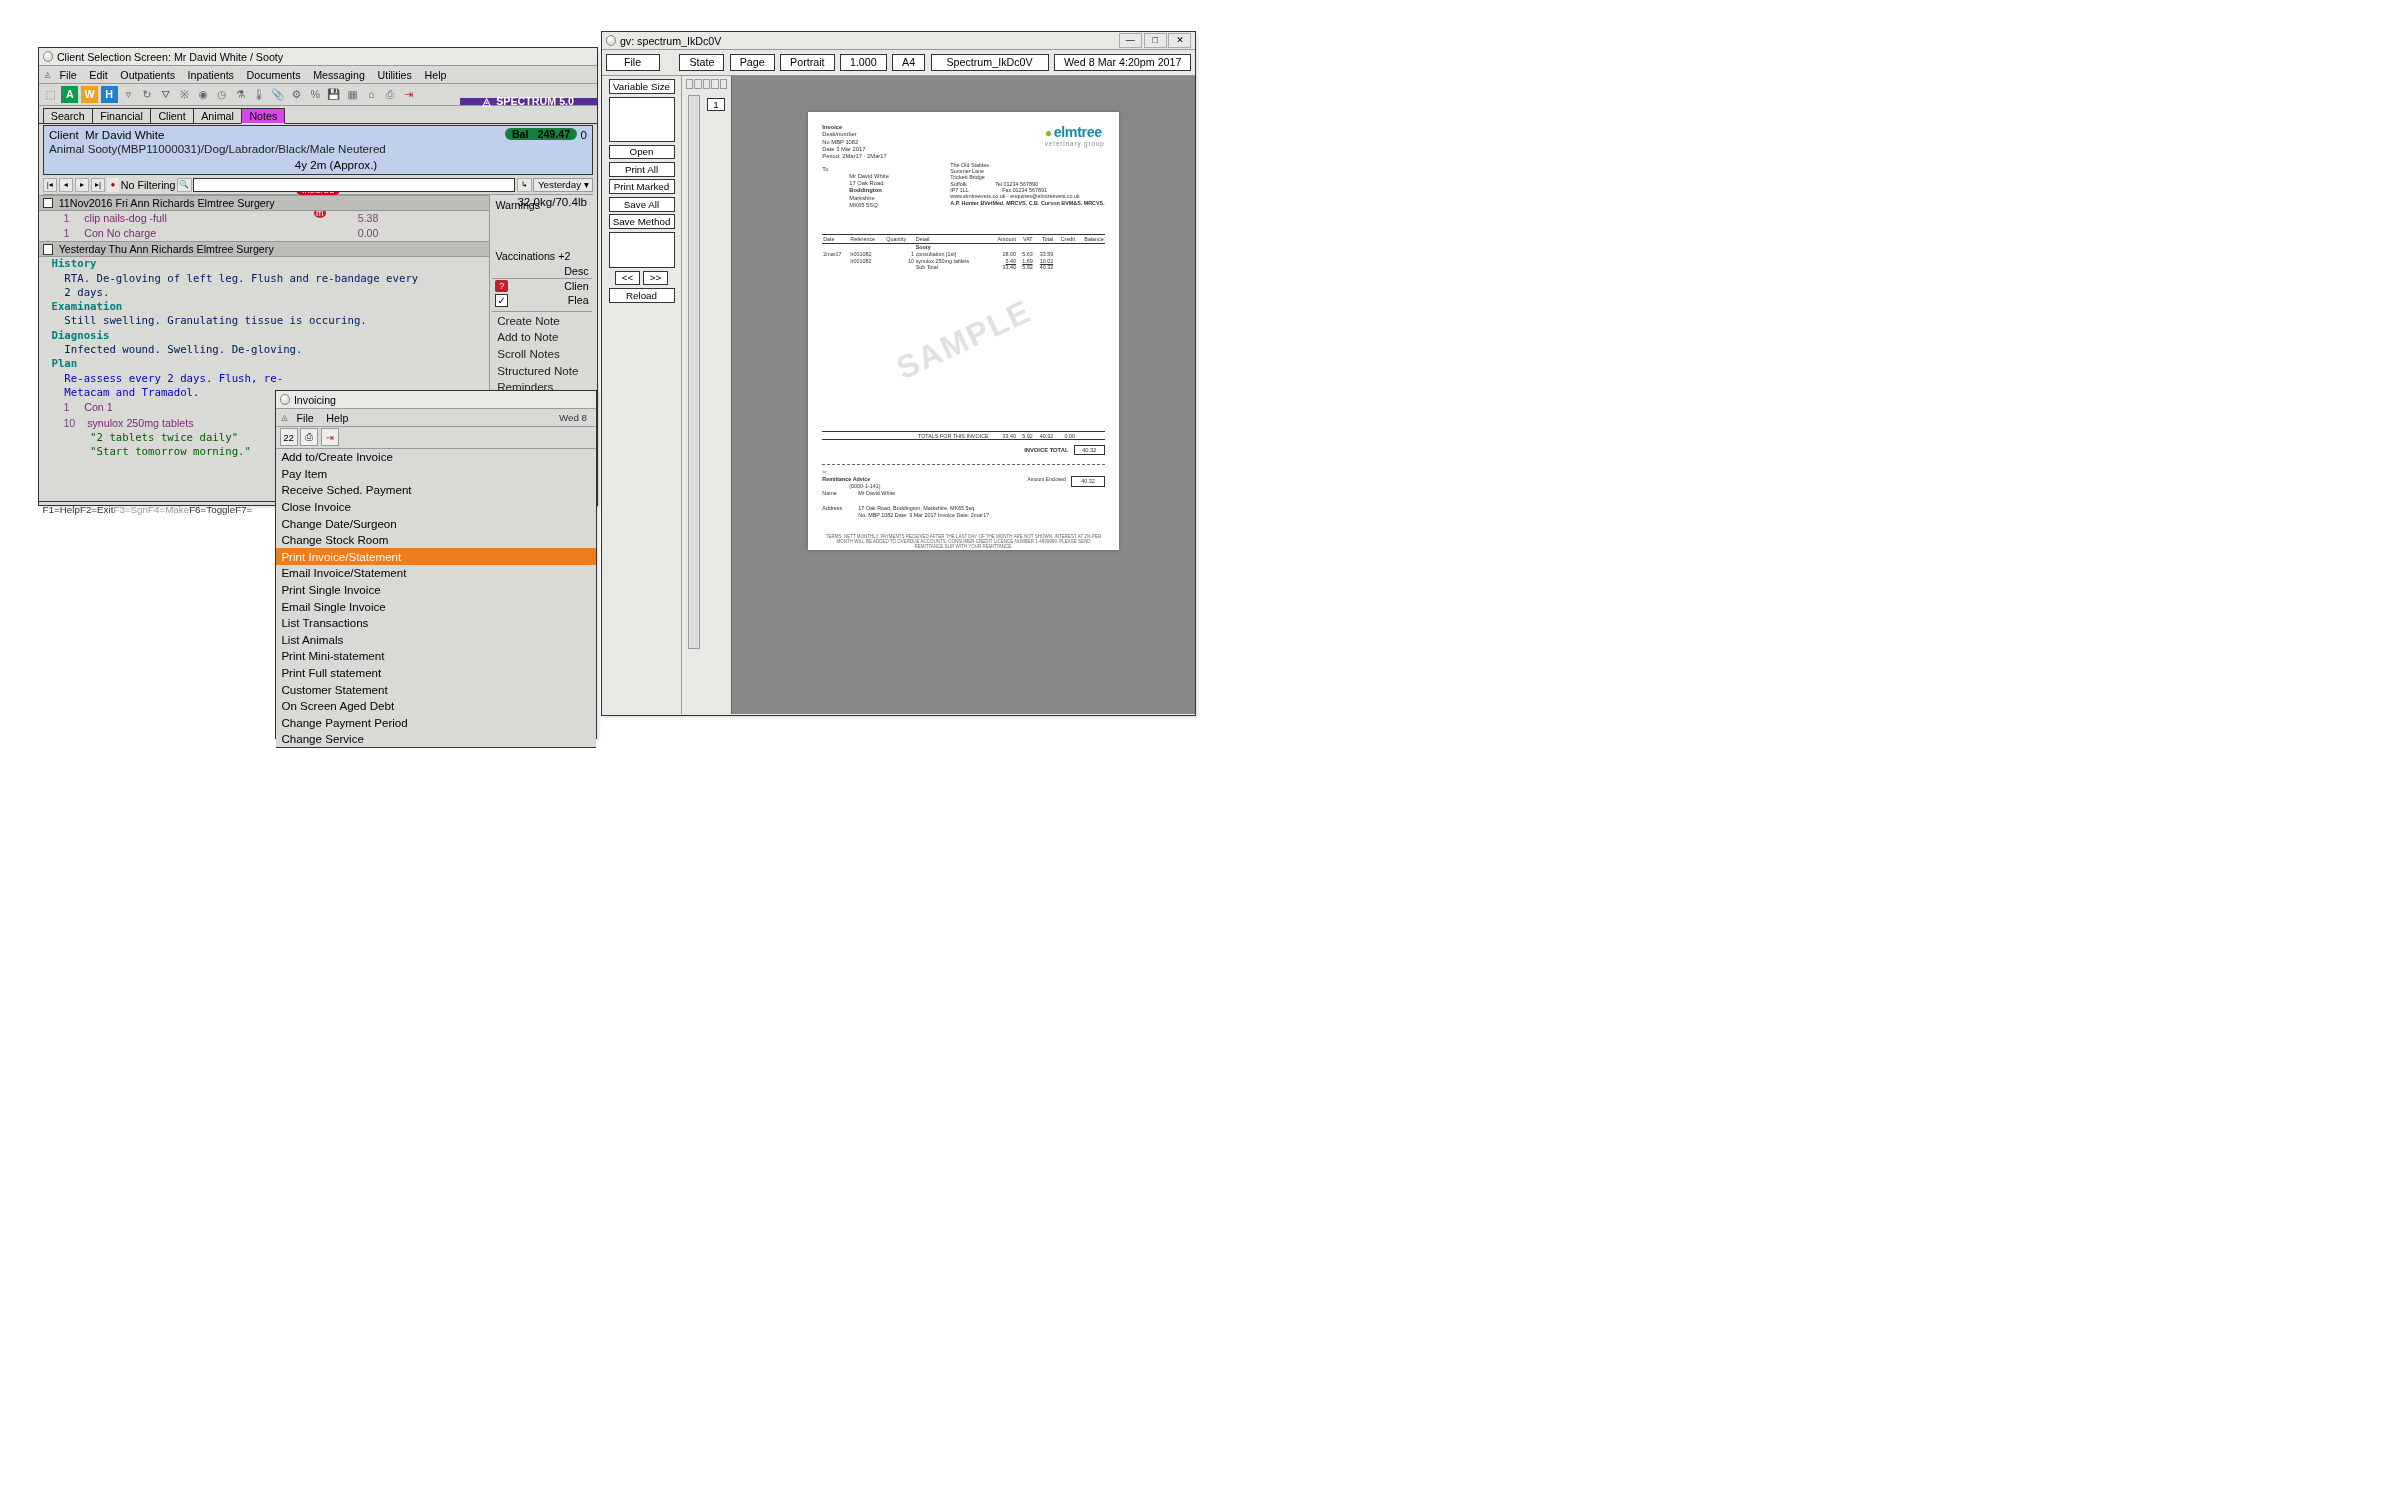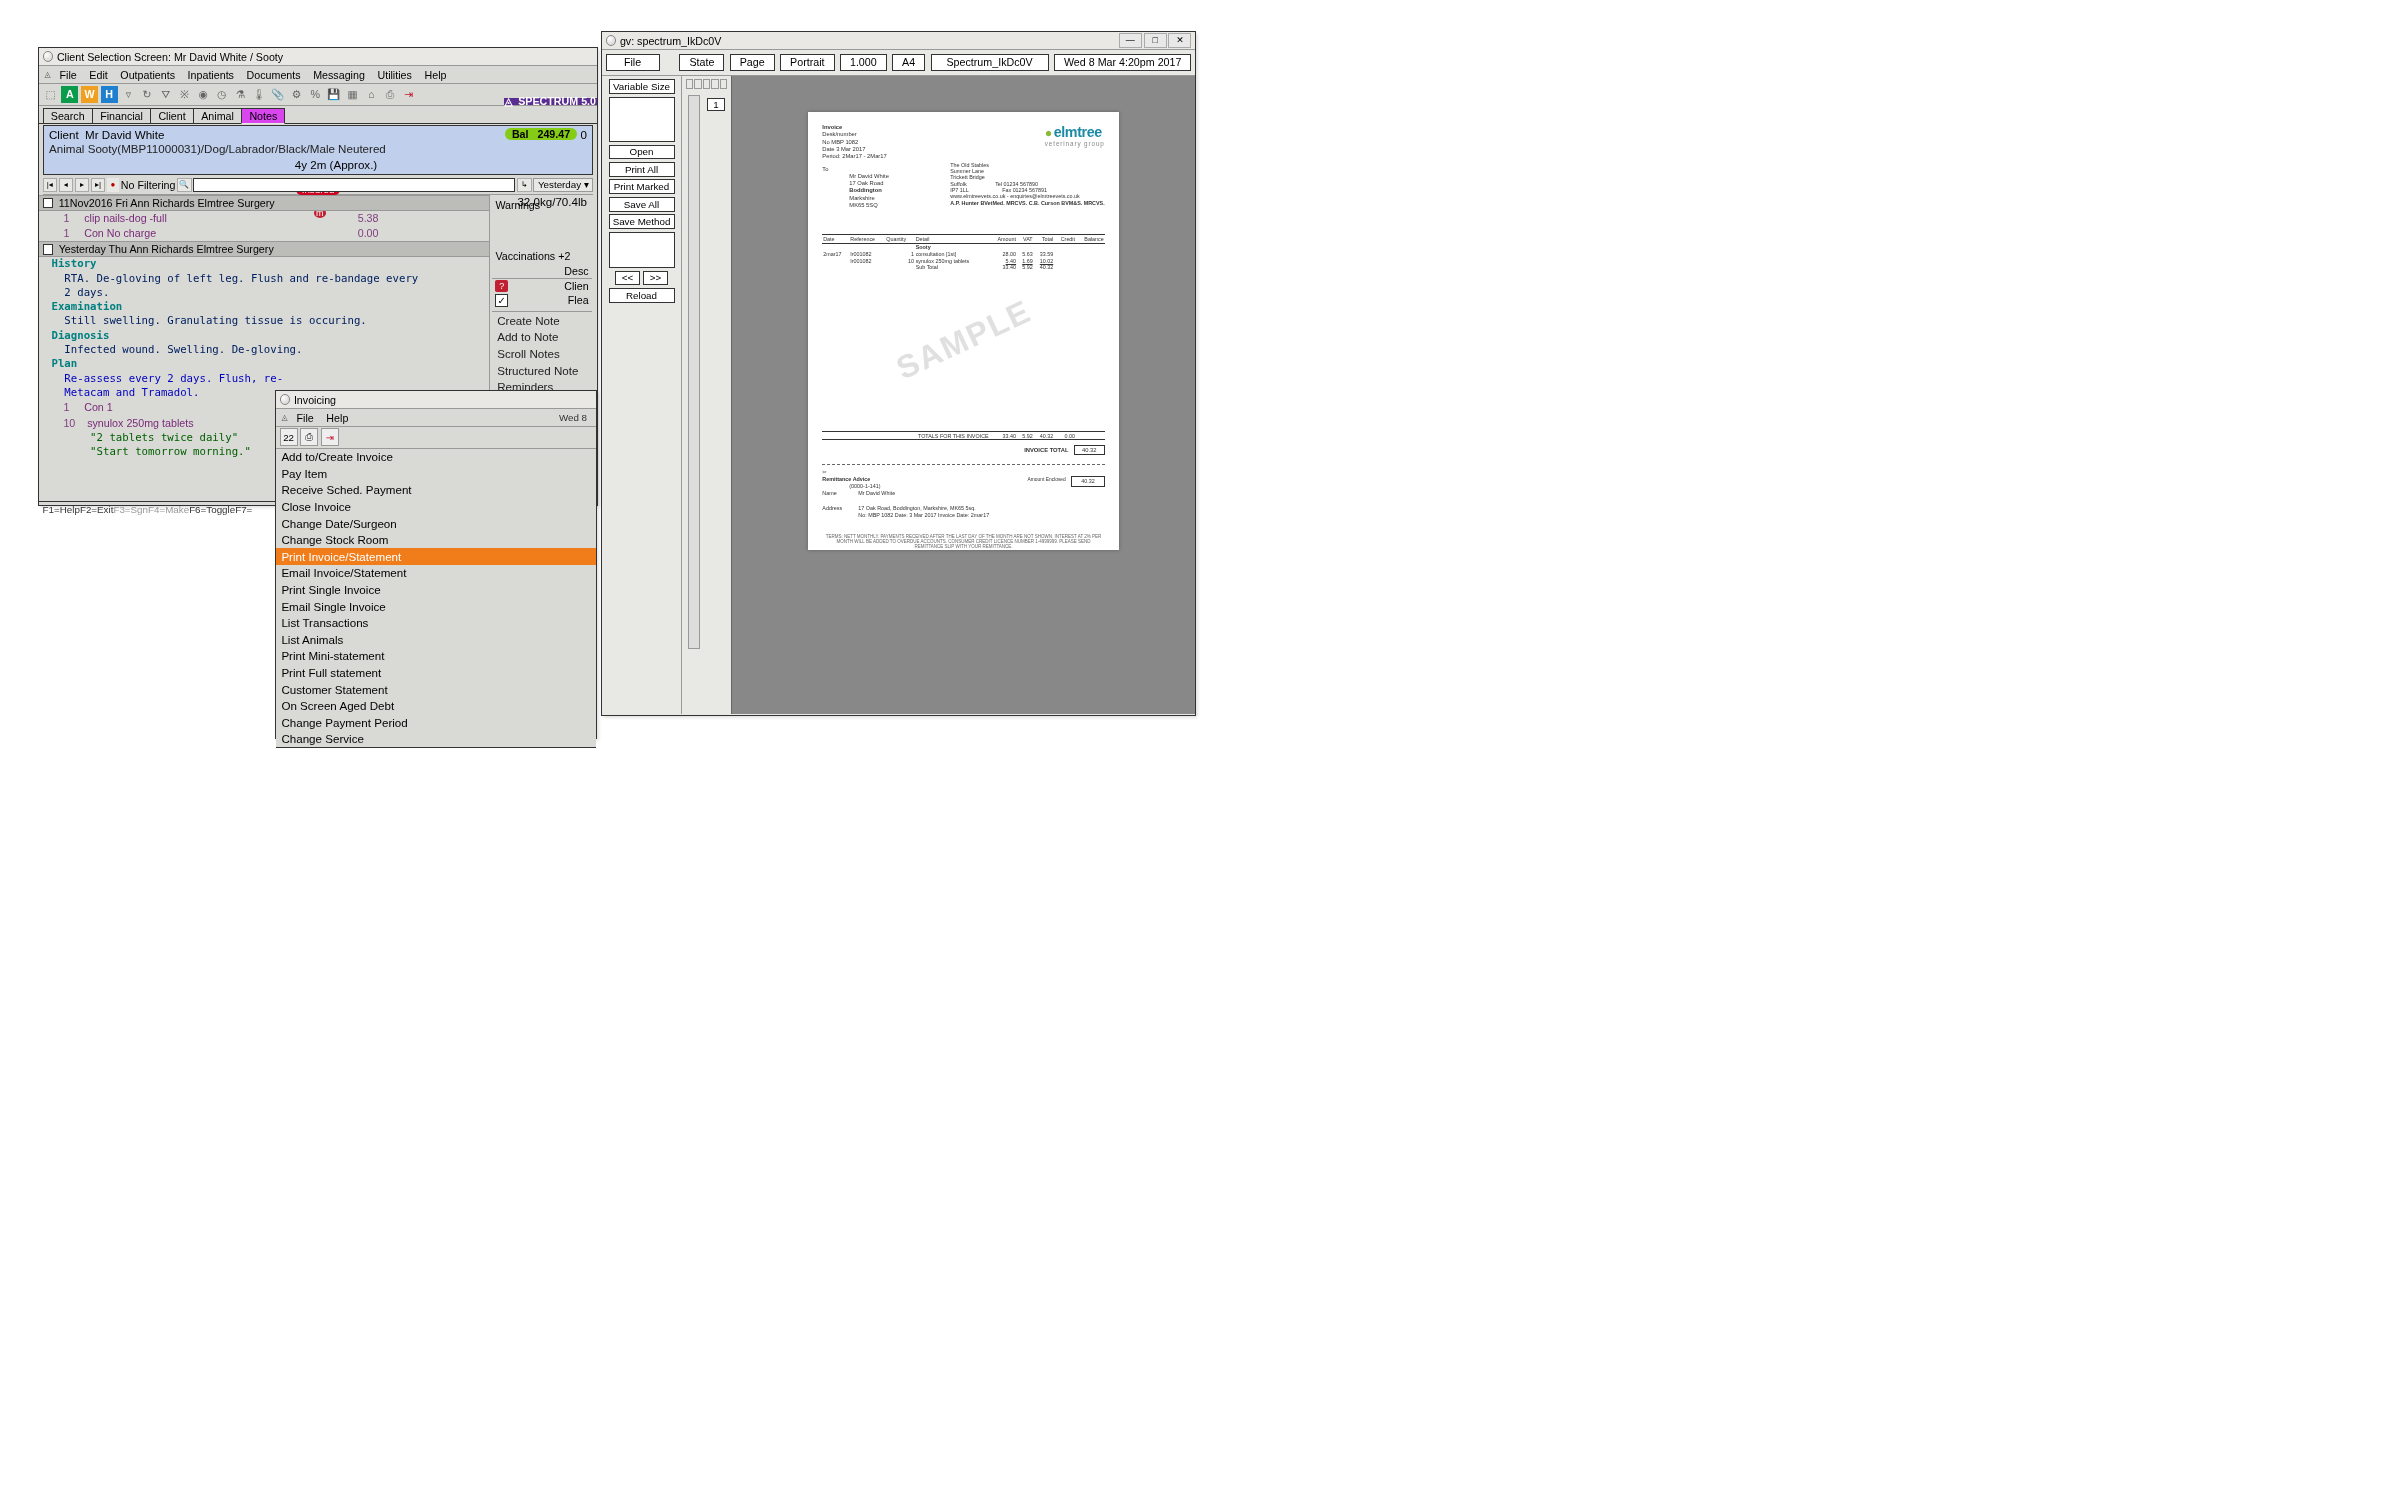--- a/index.html
+++ b/index.html
@@ -15,30 +15,30 @@
 .menubar .tri { font-size: 8px; color: #555; padding: 0 1.8px; }
 
 
 #main { left: 38px; top: 47px; width: 560px; height: 459px; }
 #main .toolbar { height: 21.5px; display: flex; border-bottom: 0.9px solid #999; }
 #main .toolbar .icons { display: flex; align-items: center; gap: 2.7px; padding: 0 3.6px; }
 #main .toolbar .tbicon { width: 16px; height: 16px; border: 0.9px solid transparent; display: flex; align-items: center; justify-content: center; font-size: 10.7px; color: #666; cursor: pointer; }
 .badge-A { background: #0a9c4a; color:#fff; font-weight:bold; font-size:10.7px; width:17px; height:17px; display:flex; align-items:center; justify-content:center;}
 .badge-W { background: #f0a020; color:#fff; font-weight:bold; font-size:10.7px; width:17px; height:17px; display:flex; align-items:center; justify-content:center;}
 .badge-H { background: #2080d0; color:#fff; font-weight:bold; font-size:10.7px; width:17px; height:17px; display:flex; align-items:center; justify-content:center;}
-#main .toolbar .brand { margin-left: auto; background: #5a2d91; color: #fff; display: flex; align-items: center; padding: 0 1px; font-weight: 600; font-size: 10.7px; margin-top: 14px; }
+#main .toolbar .brand { margin-left: auto; background: #5a2d91; color: #fff; display: flex; align-items: center; padding: 0 23px; font-weight: 600; font-size: 10.7px; margin-top: 14px; }
 #main .toolbar .brand::before { content: "◬"; margin-right: 5.4px; }
 
 .tabstrip { height: 18px; display: flex; align-items: flex-end; padding-left: 3.6px; border-bottom: 0.9px solid #333; }
 .tabstrip .tab { border: 0.9px solid #333; border-bottom: none; padding: 0.9px 7.2px; font-size: 10.7px; background: #d9d9d6; margin-right: -0.9px; cursor: pointer; }
 .tabstrip .tab.active { background: #d946ef; position: relative; top: 1px; border-bottom: 0.9px solid #e8e8e5; }
 
 .clientband { background: #c0d0ec; border: 0.9px solid #333; margin: 1.8px 3.6px 0 3.6px; font-size: 11.6px; }
 .clientband .row1 { display: flex; align-items: center; padding: 0 5.4px; height: 16px; }
-.balpill { background: #84cc16; color: #000; padding: 0 7.2px; border-radius: 7.2px; font-weight: bold; margin-left: auto; font-size: 10.7px; }
+.balpill { background: #15803d; color: #000; padding: 0 7.2px; border-radius: 7.2px; font-weight: bold; margin-left: auto; font-size: 10.7px; }
 .clientband .row2 { padding: 0 5.4px; height: 16px; color: #222; }
 .clientband .row3 { display: flex; align-items: center; padding: 0 5.4px; height: 16px; flex-direction: column; }
 .inspill { background: #d00020; color: #fff; padding: 0 5.4px; border-radius: 7.2px; font-size: 9.8px; }
 .mrnd { background: #c02030; color: #fff; border-radius: 50%; width: 12.5px; height: 12.5px; display: inline-flex; align-items: center; justify-content: center; font-size: 9px; margin-left: 3.6px; }
 
 .filterbar { height: 18px; display: flex; align-items: center; gap: 1.8px; margin: 1.8px 3.6px 0 3.6px; border-bottom: 0.9px solid #999; padding-bottom: 1.8px; }
 .filterbar .fbicon { width: 14.3px; height: 14.3px; border: 0.9px solid #aaa; background: #e8e8e5; font-size: 8px; display: flex; align-items: center; justify-content: center; cursor: pointer; }
 .filterbar input { flex: 1; height: 14.3px; border: 0.9px solid #333; font-size: 9.8px; padding: 0 1.8px; }
 .filterbar .dd { border: 0.9px solid #999; height: 14.3px; padding: 0 3.6px; font-size: 9.8px; background: #e8e8e5; display: flex; align-items: center; cursor: pointer; }
 

